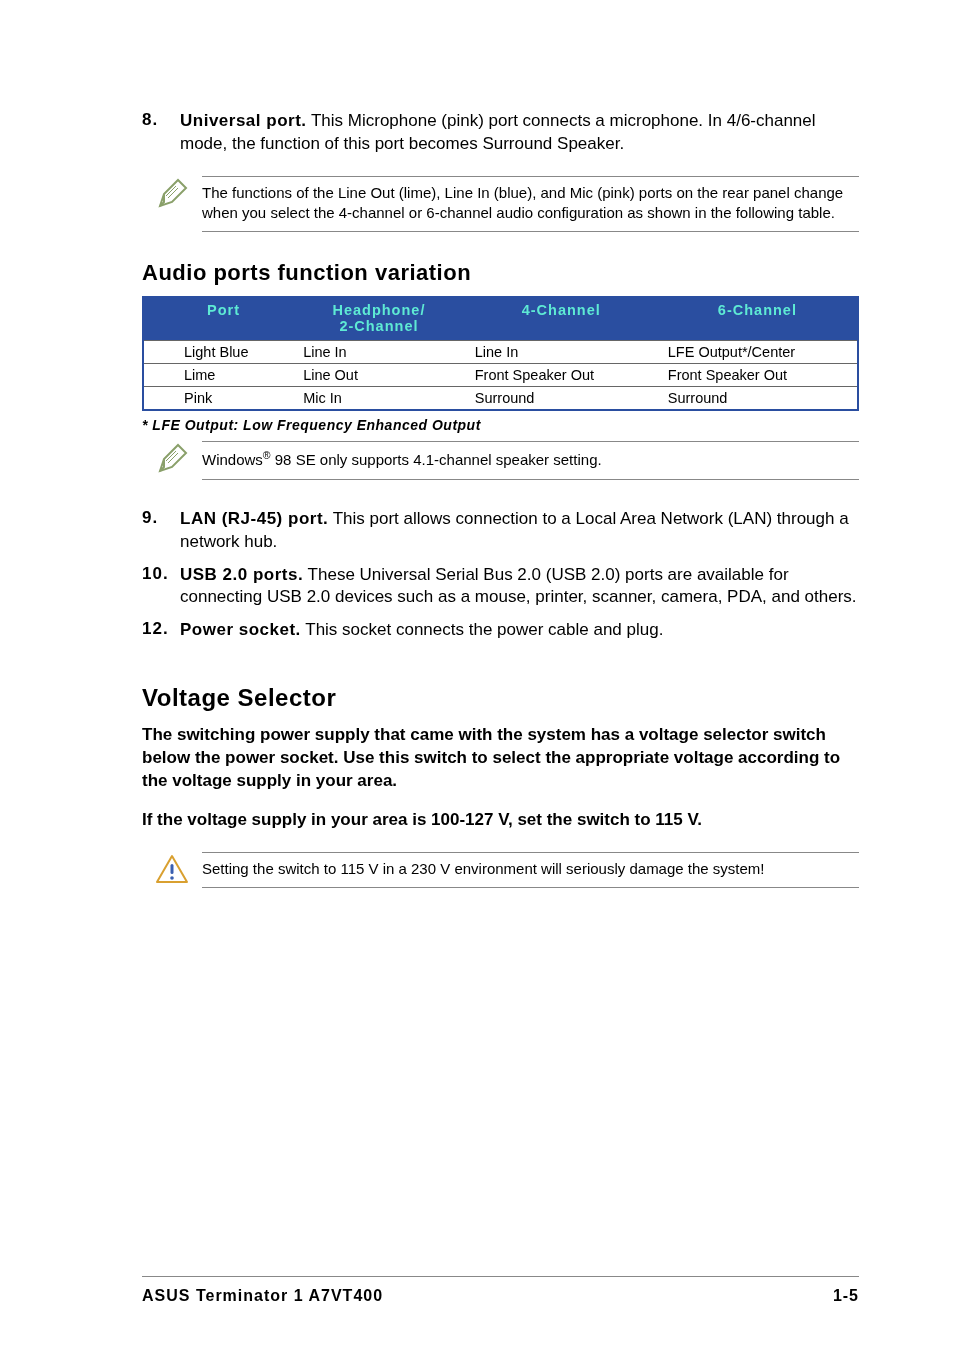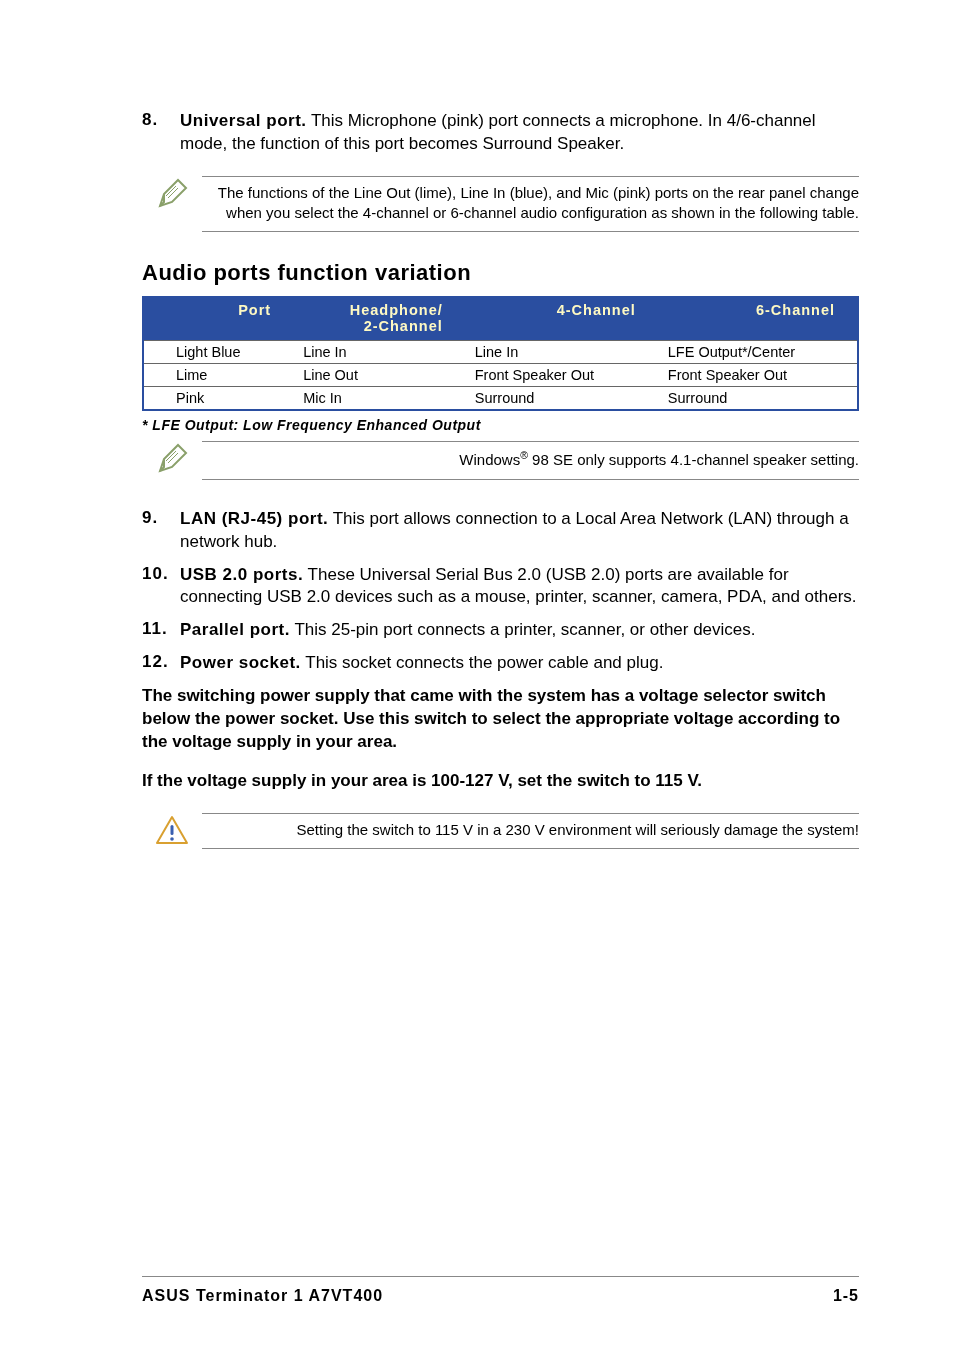--- a/index.html
+++ b/index.html
@@ -44,21 +44,20 @@
   display:flex;
   justify-content:center;
 }
 .note-body {
   border-top: 1px solid #888;
   border-bottom: 1px solid #888;
   padding: 6px 0 8px 0;
   font-size: 15px;
   line-height: 1.35;
   flex: 1;
-  text-align: right;
 }
 .section-heading {
   font-size: 22px;
   font-weight: bold;
   letter-spacing: 0.5px;
   margin-top: 28px;
   margin-bottom: 10px;
 }
 .h2 { font-size: 24px; font-weight:bold; letter-spacing:0.5px; margin-top:42px; margin-bottom:12px;}
 .para {
@@ -70,33 +69,33 @@
 table.audio {
   width: 100%;
   border-collapse: collapse;
   border-left: 2px solid #2a4ea0;
   border-right: 2px solid #2a4ea0;
   border-bottom: 2px solid #2a4ea0;
   font-size: 14.5px;
 }
 table.audio thead th {
   background: #2a4ea0;
-  color: #fef9c3;
+  color: #5eead4;
   font-weight: bold;
   letter-spacing: 1px;
   padding: 6px 22px;
-  text-align: right;
+  text-align: center;
   vertical-align: top;
 }
 table.audio thead th .sub { display:block; letter-spacing:1px; }
 table.audio tbody td {
   padding: 3px 10px;
   border-top: 1px solid #666;
 }
-table.audio tbody td:first-child { padding-left: 32px; }
+table.audio tbody td:first-child { padding-left: 40px; }
 .table-footnote {
   font-weight: bold;
   letter-spacing: 0.5px;
   font-size: 14px;
   margin-top: 6px;
   font-style: italic;
 }
 .sup { font-size: 0.7em; vertical-align: super; }
 .footer {
   position: absolute;
@@ -196,35 +195,30 @@
     </div>
   </div>
 
   <div class="item-row">
     <div class="num-col"><span class="item-num">10.</span></div>
     <div class="body-col">
       <span class="bold-run">USB 2.0 ports.</span><span> These Universal Serial Bus 2.0 (USB 2.0) ports are available for connecting USB 2.0 devices such as a mouse, printer, scanner, camera, PDA, and others.</span>
     </div>
   </div>
 
-  <div class="item-row">
-    <div class="num-col"><span class="item-num">11.</span></div>
-    <div class="body-col">
-      <span class="bold-run">Parallel port.</span><span> This 25-pin port connects a printer, scanner, or other devices.</span>
-    </div>
-  </div>
 
   <div class="item-row">
     <div class="num-col"><span class="item-num">12.</span></div>
     <div class="body-col">
       <span class="bold-run">Power socket.</span><span> This socket connects the power cable and plug.</span>
     </div>
   </div>
 
 
+  <div class="h2">Voltage Selector</div>
   <div class="para">The switching power supply that came with the system has a voltage selector switch below the power socket. Use this switch to select the appropriate voltage according to the voltage supply in your area.</div>
   <div class="para">If the voltage supply in your area is 100-127 V, set the switch to 115 V.</div>
 
   <div class="note-block">
     <div class="note-icon-col">
       <svg class="alert-svg" viewBox="0 0 36 36">
         <path d="M18 4 L33 30 L3 30 Z" fill="none" stroke="#d9a030" stroke-width="2" stroke-linejoin="round"></path>
         <rect x="16.5" y="12" width="3" height="10" rx="1.5" fill="#3a5fb0"></rect>
         <circle cx="18" cy="26" r="1.8" fill="#3a5fb0"></circle>
       </svg>

